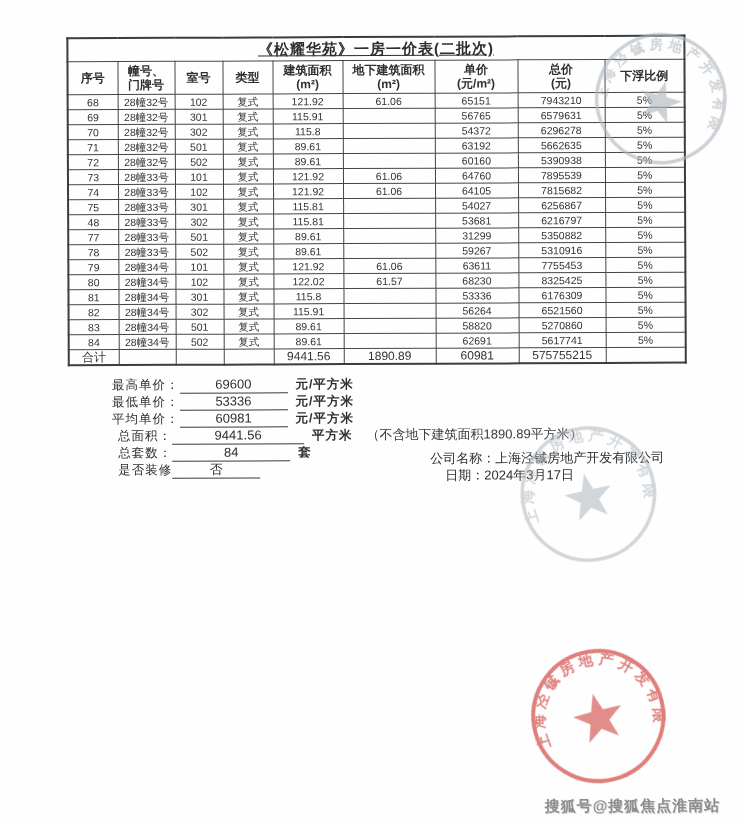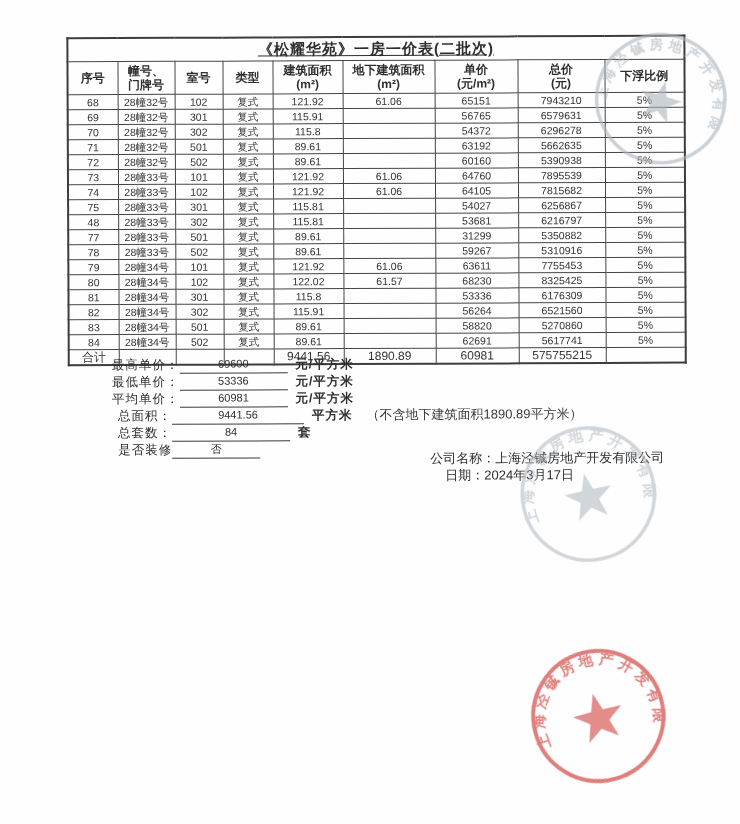--- a/index.html
+++ b/index.html
@@ -37,21 +37,21 @@
   }
   tr[data-name="table-total-row"] td{font-size:12px;}
 
   
   .summary{position:absolute;left:112px;top:355px;font-size:12.5px;}
   .sum-line{height:17px;line-height:17px;white-space:nowrap;}
   .sum-label{font-weight:normal;letter-spacing:1px;}
   .sum-value{
     display:inline-block;text-align:center;
     border-bottom:1px solid #3a3a3a;
-    font-size:11px;vertical-align:bottom;margin-right:8px;
+    font-size:13px;vertical-align:bottom;margin-right:8px;margin-top:20px;
   }
   .sum-line:nth-child(1) .sum-value,
   .sum-line:nth-child(2) .sum-value,
   .sum-line:nth-child(3) .sum-value{width:108px;}
   .sum-line:nth-child(4) .sum-value{width:132px;}
   .sum-line:nth-child(5) .sum-value{width:118px;}
   .sum-line:nth-child(6) .sum-value{width:88px;}
   .sum-line:nth-child(4),.sum-line:nth-child(5),.sum-line:nth-child(6){padding-left:6px;}
   .sum-unit{letter-spacing:1px;font-weight:bold;}
   .sum-note{font-size:13px;margin-left:14px;color:#3a3a3a;}
@@ -375,14 +375,15 @@
           <path id="arcRed" d="M 22 93 A 55 55 0 1 1 128 93" fill="none"></path>
         </defs>
       <circle cx="75" cy="75" r="65" fill="none" style="stroke:var(--seal-red)" stroke-width="4"></circle>
       <polygon style="fill:var(--seal-red)" opacity="0.9" transform="translate(75,78)" points="0,-26 6,-8.4 24.7,-8 9.7,3.2 15.3,21 0,10.3 -15.3,21 -9.7,3.2 -24.7,-8 -6,-8.4"></polygon>
       <text class="seal-ring-text" font-size="14.5" style="fill:var(--seal-red)">
         <textPath href="#arcRed">上海泾铖房地产开发有限公司</textPath>
       </text>
     </svg>
   </div>
 
+  <div class="watermark" data-name="sohu-watermark">搜狐号@搜狐焦点淮南站</div>
 
 </div>
 
 </body></html>

